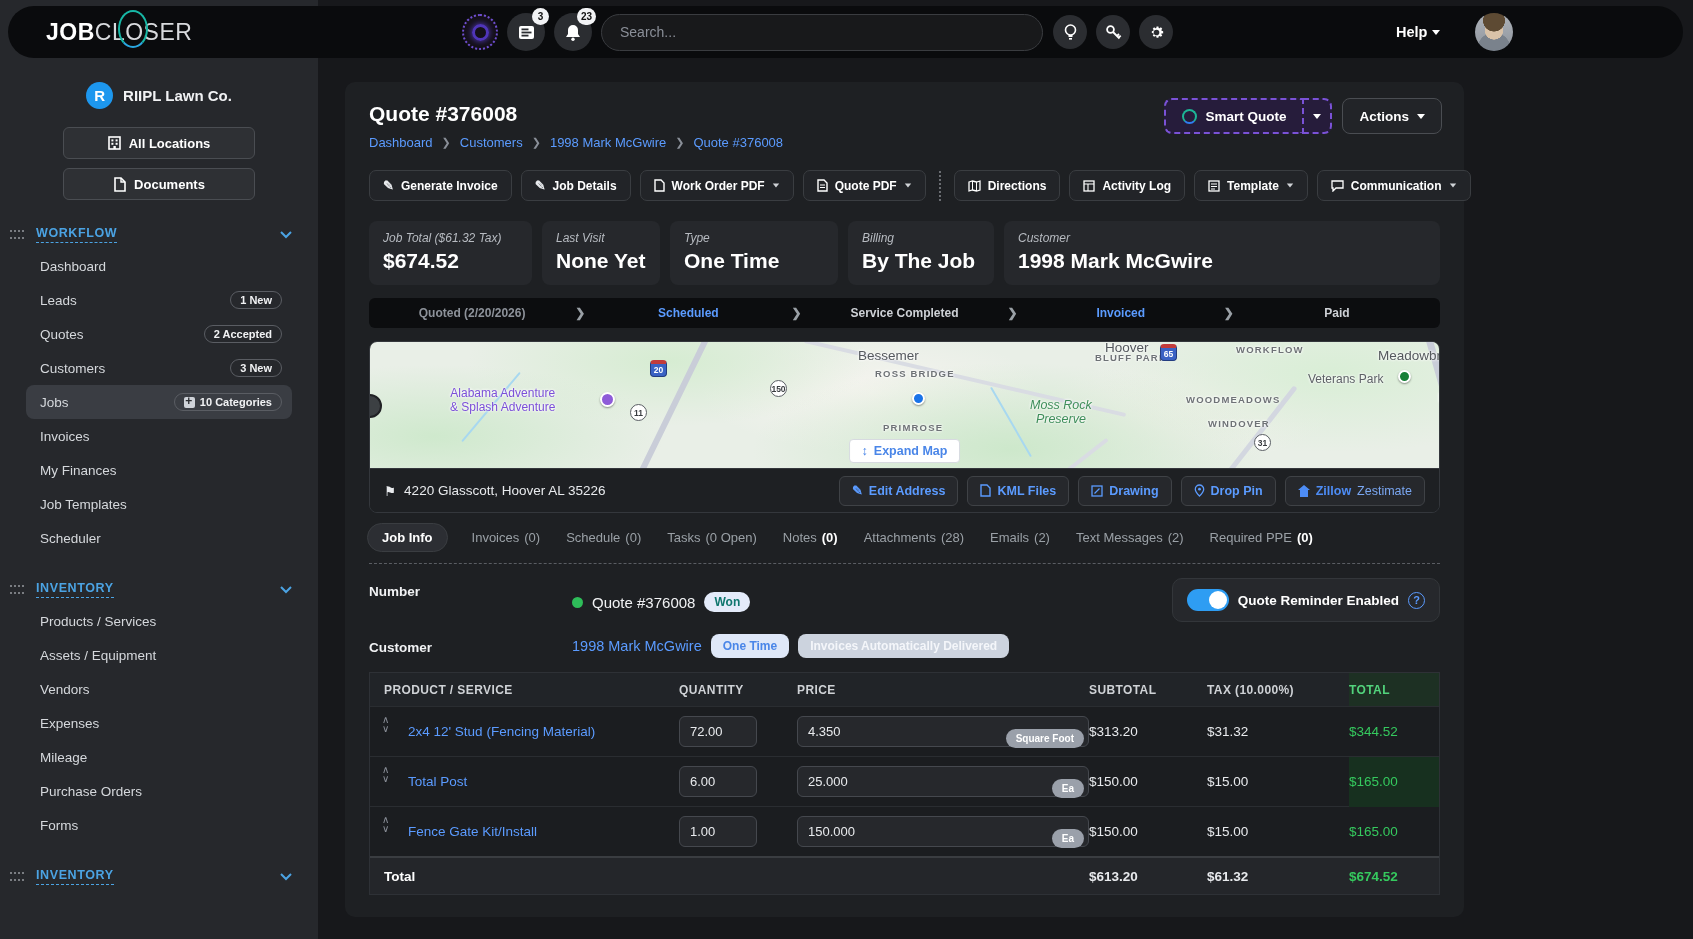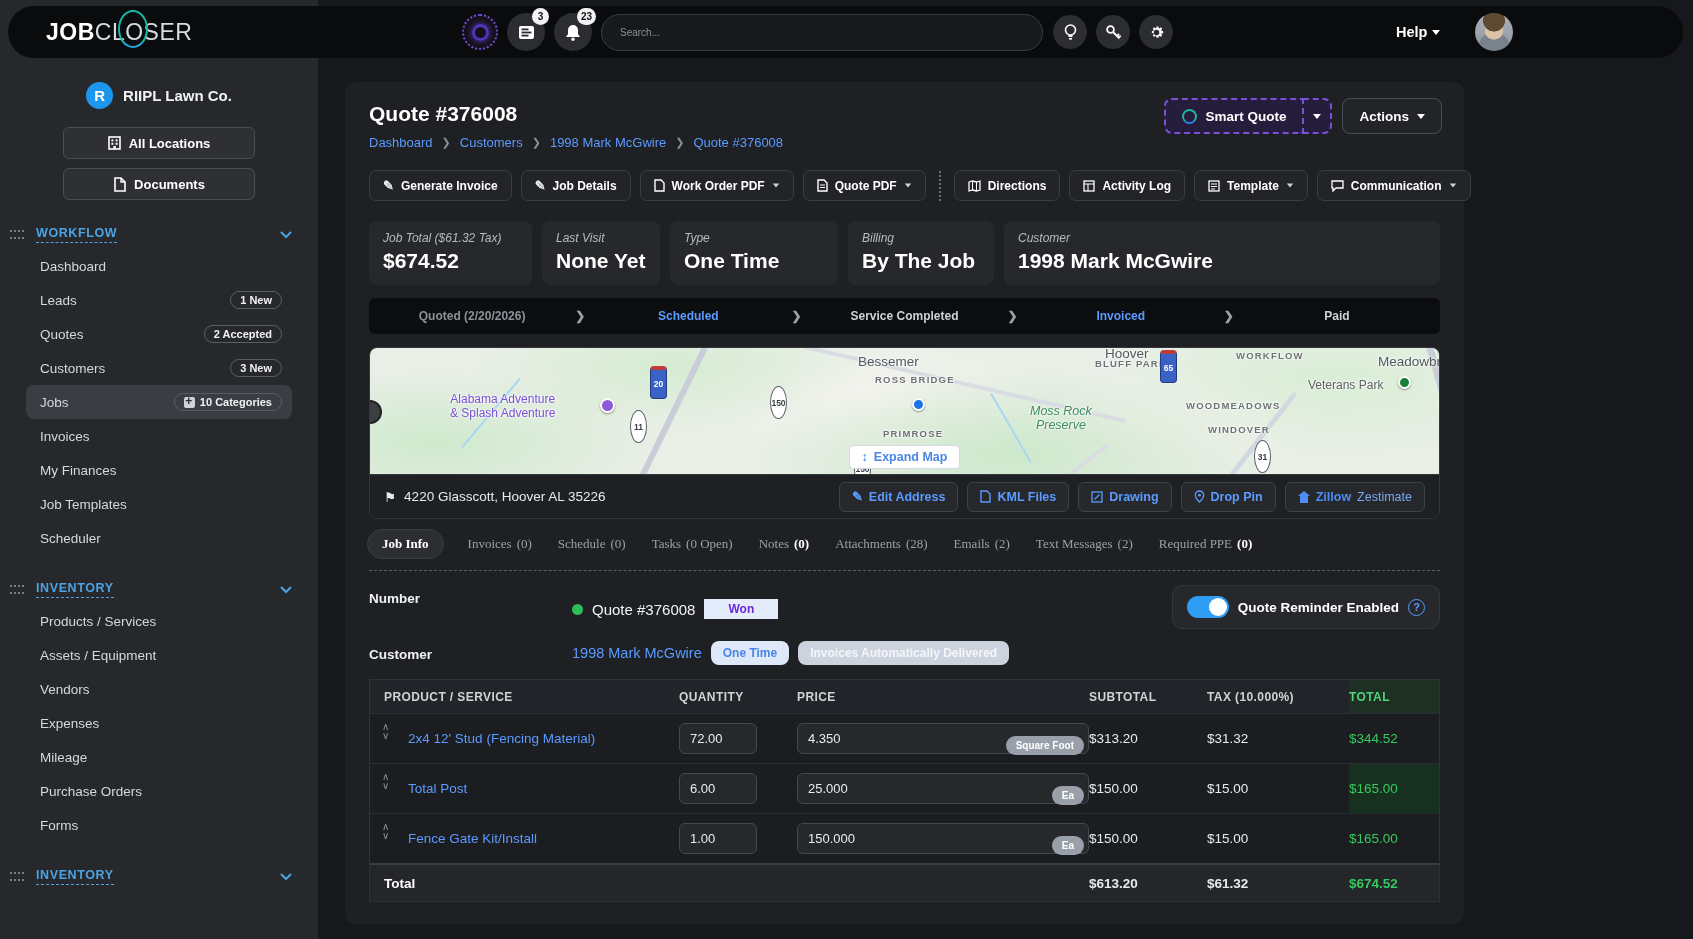--- a/index.html
+++ b/index.html
@@ -22,21 +22,21 @@
   .tb-center { position:absolute; left:454px; display:flex; align-items:center; gap:9px; }
   .tb-rec { width:36px; height:36px; border-radius:50%; border:2px dotted #6f4fd0; background:#141018;
     display:flex; align-items:center; justify-content:center; }
   .tb-rec i { width:17px; height:17px; border-radius:50%; border:3px solid #4f35b8; box-shadow:0 0 6px #5b3fd0; }
   .tb-circ { position:relative; width:38px; height:38px; border-radius:50%; background:#2b2d31;
     display:flex; align-items:center; justify-content:center; }
   .tb-badge { position:absolute; top:-5px; right:-4px; min-width:17px; height:17px; padding:0 4px;
     background:#f2f3f5; color:#111; border-radius:9px; font-size:10px; font-weight:bold;
     display:flex; align-items:center; justify-content:center; }
   .search { width:442px; height:37px; border-radius:19px; background:#18191b; border:1px solid #3a3c40;
-    color:#cfd2d6; font-size:10px; padding:0 18px; outline:none; }
+    color:#cfd2d6; font-size:14px; padding:0 18px; outline:none; }
   .search::placeholder { color:#8a8f98; }
   .tb-right { position:absolute; left:1045px; display:flex; gap:9px; }
   .tb-circ.sm { width:34px; height:34px; }
   .help { position:absolute; left:1388px; font-size:14.5px; font-weight:bold; color:#fff; display:flex; align-items:center; gap:5px; }
   .caret-down { width:0; height:0; border-left:4px solid transparent; border-right:4px solid transparent; border-top:5px solid currentColor; display:inline-block; }
   .avatar { position:absolute; left:1467px; width:38px; height:38px; border-radius:50%;
     background:
       radial-gradient(circle at 50% 20%, #5d4a33 0 30%, rgba(93,74,51,0) 31%),
       radial-gradient(circle at 50% 46%, #d9c2a8 0 32%, rgba(217,194,168,0) 33%),
       radial-gradient(circle at 50% 95%, #7a828c 0 40%, rgba(122,130,140,0) 41%),
@@ -88,21 +88,21 @@
     font-weight:bold; font-size:12px; padding:0 13px; display:flex; align-items:center; gap:7px; cursor:pointer; white-space:nowrap; }
   .tool-btn .caret-down { border-top-color:#cfd2d6; transform:scale(.8); }
   .v-dotted { height:30px; border-left:2px dotted #6a6d72; margin:0 4px; }
   .icon-pencil { font-size:13px; color:#e8eaed; font-style:normal; }
 
   .stats { margin-top:20px; display:flex; gap:10px; }
   .stat { background:#26282c; border-radius:8px; padding:10px 14px 12px 14px; }
   .stat .lbl { font-size:12px; font-style:italic; color:#b7bbc1; }
   .stat .val { margin-top:4px; font-size:21px; font-weight:bold; color:#fff; white-space:nowrap; }
 
-  .progress { margin-top:13px; background:#0c0d0f; border-radius:6px; height:36px; display:flex; align-items:center; }
+  .progress { margin-top:13px; background:#0c0d0f; border-radius:6px; height:30px; display:flex; align-items:center; }
   .p-step { flex:1; text-align:center; font-size:12px; font-weight:bold; }
   .p-sep { color:#9aa0a6; font-size:12px; font-weight:bold; }
   .p-done { color:#8d929a; } .p-link { color:#5b9bff; cursor:pointer; } .p-pending { color:#ced1d6; }
 
   
   .map-box { margin-top:13px; border:1px solid #34373c; border-radius:8px; overflow:hidden; }
   .map { position:relative; height:126px; background-color:#e9efe7; overflow:hidden;
     background-image:
       radial-gradient(ellipse 320px 100px at 6% 75%, #cfe9cd 0%, rgba(207,233,205,0) 72%),
       radial-gradient(ellipse 280px 90px at 28% 15%, #d6ecd2 0%, rgba(214,236,210,0) 72%),
@@ -110,21 +110,21 @@
       radial-gradient(ellipse 320px 110px at 90% 25%, #d9eed6 0%, rgba(217,238,214,0) 72%),
       radial-gradient(ellipse 230px 80px at 47% 40%, #f5f4ef 0%, rgba(245,244,239,0) 75%),
       radial-gradient(ellipse 200px 70px at 76% 55%, #f2f1ec 0%, rgba(242,241,236,0) 75%); }
   .road { position:absolute; background:#c9cdd8; border-radius:3px; }
   .river { position:absolute; background:#a8d8f0; border-radius:2px; }
   .map-lbl { position:absolute; color:#5d6166; font-size:11px; text-shadow:0 0 3px #fff,0 0 3px #fff; white-space:nowrap; }
   .map-lbl.town { font-size:13.5px; color:#54585d; }
   .map-lbl.area { font-size:9.5px; letter-spacing:1.2px; color:#6e7276; font-weight:bold; }
   .map-lbl.park { color:#3e8e5a; font-style:italic; font-size:12.5px; text-align:center; line-height:1.15; }
   .map-lbl.poi  { color:#7b4fd8; font-size:12px; text-align:center; line-height:1.2; }
-  .shield { position:absolute; width:17px; height:33px; background:#fff; border:1.5px solid #5a5e64;
+  .shield { position:absolute; width:17px; height:17px; background:#fff; border:1.5px solid #5a5e64;
     border-radius:50%; color:#3a3d41; font-size:8.5px; font-weight:bold; display:flex; align-items:center; justify-content:center; }
   .shield.hwy { background:#3a62c4; border:1px solid #233c80; border-top:4px solid #c23b3b; border-radius:4px; color:#fff; }
   .pin { position:absolute; border-radius:50%; border:2px solid #fff; box-shadow:0 1px 2px rgba(0,0,0,.4); }
   .pin.blue { width:13px; height:13px; background:#1a73e8; }
   .pin.green { width:13px; height:13px; background:#188038; }
   .pin.purple { width:15px; height:15px; background:#8e5bd8; }
   .expand-btn { position:absolute; left:50%; transform:translateX(-50%); bottom:5px; background:#fff;
     border:1px solid #d7dae0; border-radius:4px; color:#4a86e8; font-size:12.5px; font-weight:bold;
     padding:4px 12px; display:flex; gap:6px; align-items:center; cursor:pointer; }
   .map-ctl { position:absolute; left:-12px; top:52px; width:24px; height:24px; border-radius:50%;
@@ -132,33 +132,33 @@
 
   .addr-row { height:44px; background:#1e2023; display:flex; align-items:center; padding:0 14px; border-top:1px solid #34373c; }
   .addr-txt { font-size:13.5px; color:#e8eaed; display:flex; align-items:center; gap:8px; }
   .addr-btns { margin-left:auto; display:flex; gap:9px; }
   .addr-btn { height:30px; background:#26282c; border:1px solid #3f4246; border-radius:6px; color:#5b9bff;
     font-size:12.5px; font-weight:bold; padding:0 12px; display:flex; align-items:center; gap:6px; cursor:pointer; }
   .zillow-b { font-weight:bold; color:#4d8cf5; } .zillow-z { color:#7aa7f2; font-weight:normal; }
 
   
   .tabs { margin-top:16px; display:flex; align-items:center; gap:26px; font-size:13px; color:#9aa0a6; }
-  .tab { display:flex; gap:5px; cursor:pointer; white-space:nowrap;font-family:Liberation Serif, serif; }
+  .tab { display:flex; gap:5px; cursor:pointer; white-space:nowrap; }
   .tab.active { background:#2c2e33; border:1px solid #3a3d41; border-radius:16px; padding:6px 14px;
     color:#fff; font-weight:bold; margin:-6px -2px; }
   .tab .cnt.boldc { color:#fff; font-weight:bold; }
   .dotted-div { margin-top:17px; border-top:1px dashed #5a5d63; }
 
   
   .fi-row { display:flex; margin-top:18px; }
   .fi-label { width:203px; font-size:13.5px; font-weight:bold; color:#f1f2f4; padding-top:6px; }
   .num-left { display:flex; align-items:center; gap:9px; padding-top:4px; }
   .green-dot { width:11px; height:11px; border-radius:50%; background:#2ebd59; }
   .num-val { font-size:15px; color:#f1f2f4; }
-  .badge-won { background:#e4ebfa; color:#6d28d9; font-size:12px; font-weight:bold; border-radius:0; padding:3px 24px; }
+  .badge-won { background:#e4ebfa; color:#0f766e; font-size:12px; font-weight:bold; border-radius:10px; padding:3px 10px; }
   .reminder { margin-left:auto; background:#26282c; border:1px solid #33363a; border-radius:10px;
     padding:10px 14px; display:flex; align-items:center; gap:9px; }
   .toggle { width:42px; height:22px; background:#2e9df3; border-radius:11px; position:relative; cursor:pointer; }
   .toggle::after { content:""; position:absolute; right:2px; top:2px; width:18px; height:18px; background:#fff; border-radius:50%; }
   .reminder .r-lbl { font-size:13.5px; font-weight:bold; color:#fff; }
   .q-icon { width:17px; height:17px; border:1.5px solid #5b9bff; border-radius:50%; color:#5b9bff;
     font-size:11px; font-weight:bold; display:flex; align-items:center; justify-content:center; }
   .cust-line { display:flex; align-items:center; gap:9px; }
   .cust-link { color:#5b9bff; font-size:14.5px; text-decoration:none; cursor:pointer; }
   .badge-lt { background:#dfe8f8; color:#4a86e8; font-size:12px; font-weight:bold; border-radius:8px; padding:5px 12px; }

